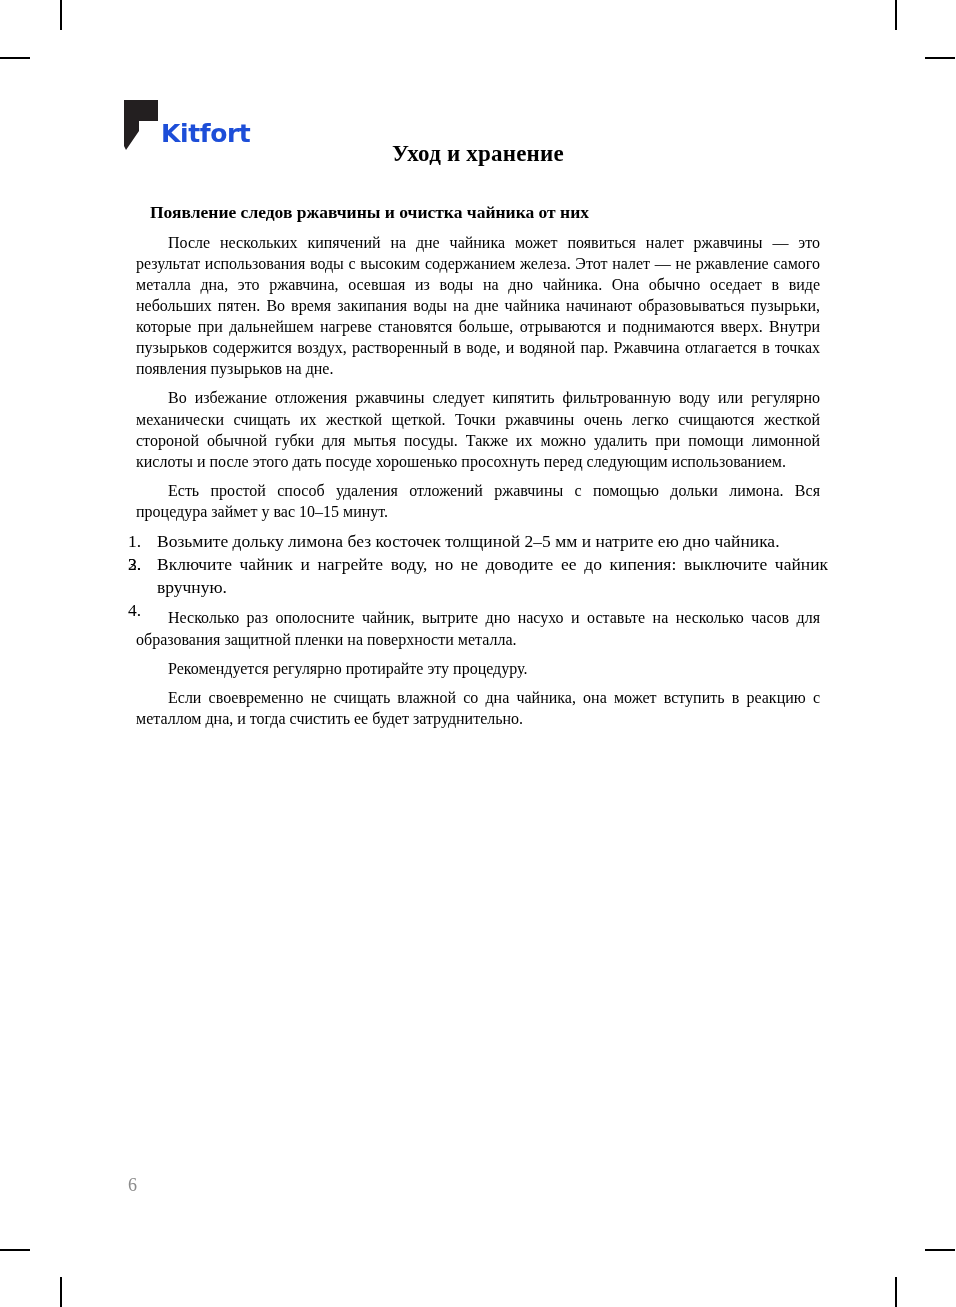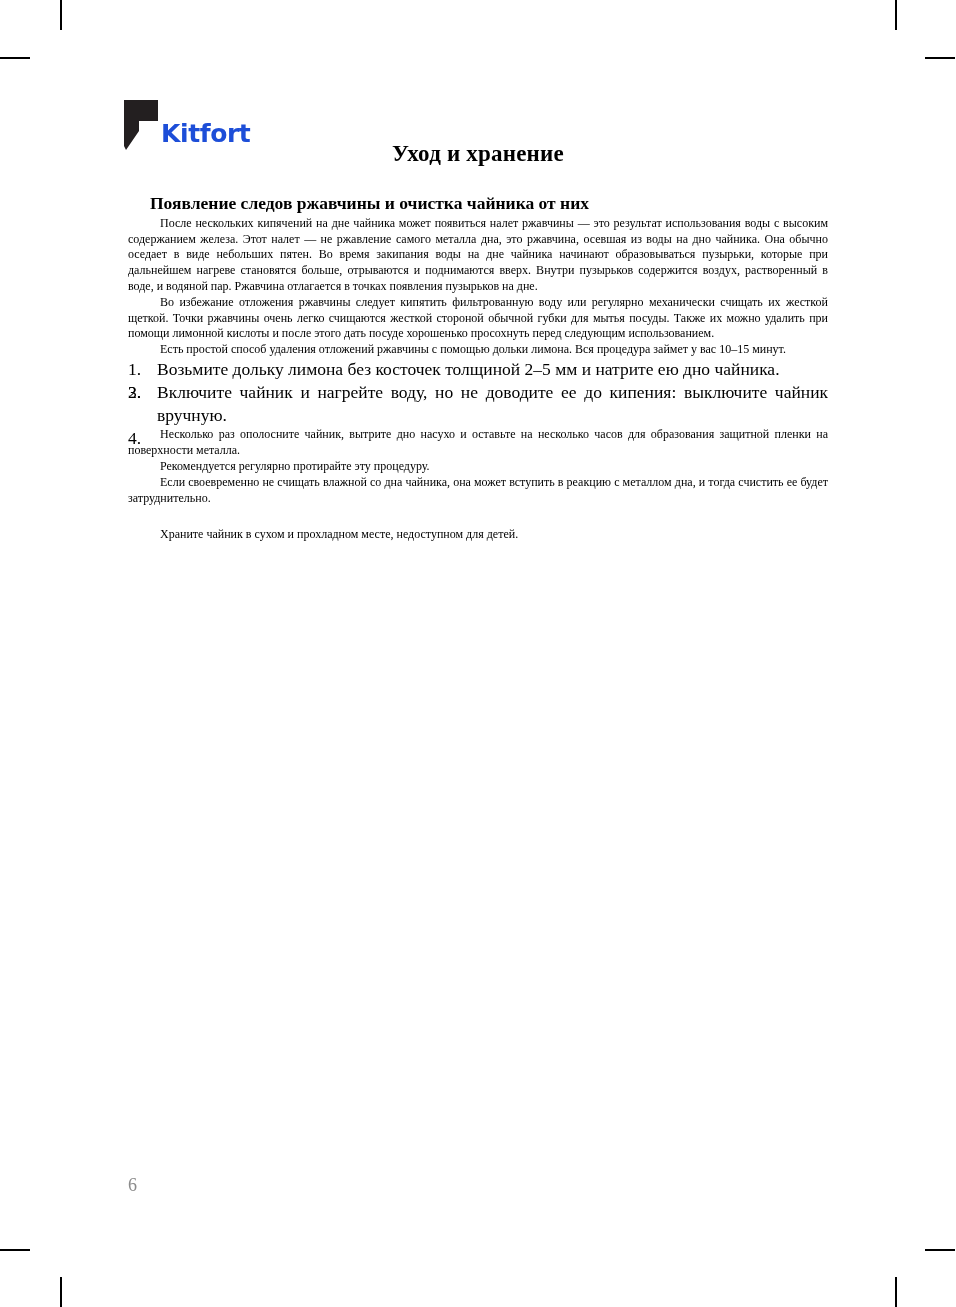--- a/index.html
+++ b/index.html
@@ -66,36 +66,36 @@
     position: absolute;
     left: 128px;
     top: 140px;
     width: 700px;
   }
 
   h1.page-title {
     font-size: 23px;
     font-weight: bold;
     text-align: center;
-    margin: 0 0 24px 0;
+    margin: 0 0 33px 0;
     line-height: 1.2;
     letter-spacing: 0.2px;
   }
 
   h2.section-heading {
     font-size: 17.5px;
     font-weight: bold;
     margin: 12px 0 1px 0;
     padding-left: 22px;
     line-height: 1.32;
   }
 
   p.body-text {
-    font-size: 12px;
-    margin: 0;
+    font-size: 16px;
+    margin: 8px;
     text-align: justify;
     text-indent: 32px;
     line-height: 1.32;
     hyphens: manual;
   }
 
   ol.steps {
     list-style: none;
     margin: 0;
     padding: 0;
@@ -172,19 +172,18 @@
         <span class="num">4.</span>
       </li>
     </ol>
 
     <p class="body-text">Несколько раз ополосните чайник, вытрите дно насухо и оставьте на несколько часов для образования защитной пленки на поверхности металла.</p>
     <p class="body-text">Рекомендуется регулярно протирайте эту процедуру.</p>
     <p class="body-text">Если своевременно не счищать влажной со дна чайника, она может вступить в реакцию с металлом дна, и тогда счистить ее будет затруднительно.</p>
 
     <div class="spacer-para"></div>
 
-    <p class="body-text">Храните чайник в сухом и прохладном месте, недоступном для детей.</p>
 
   </div>
 
   <div class="page-number">6</div>
 
 </div>
 
 </body></html>

